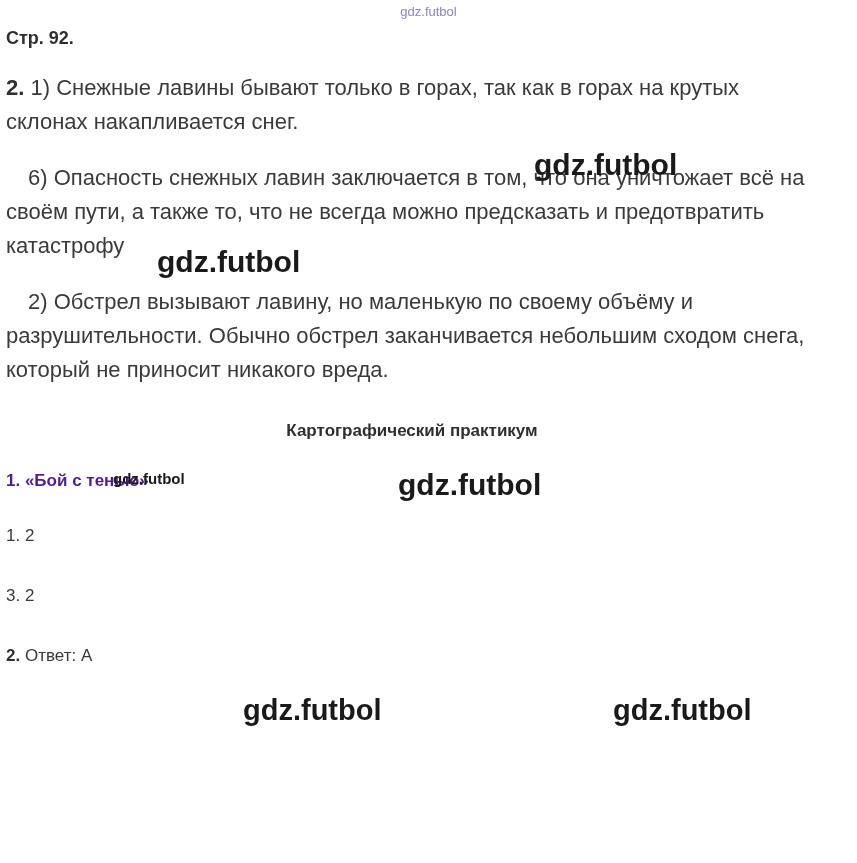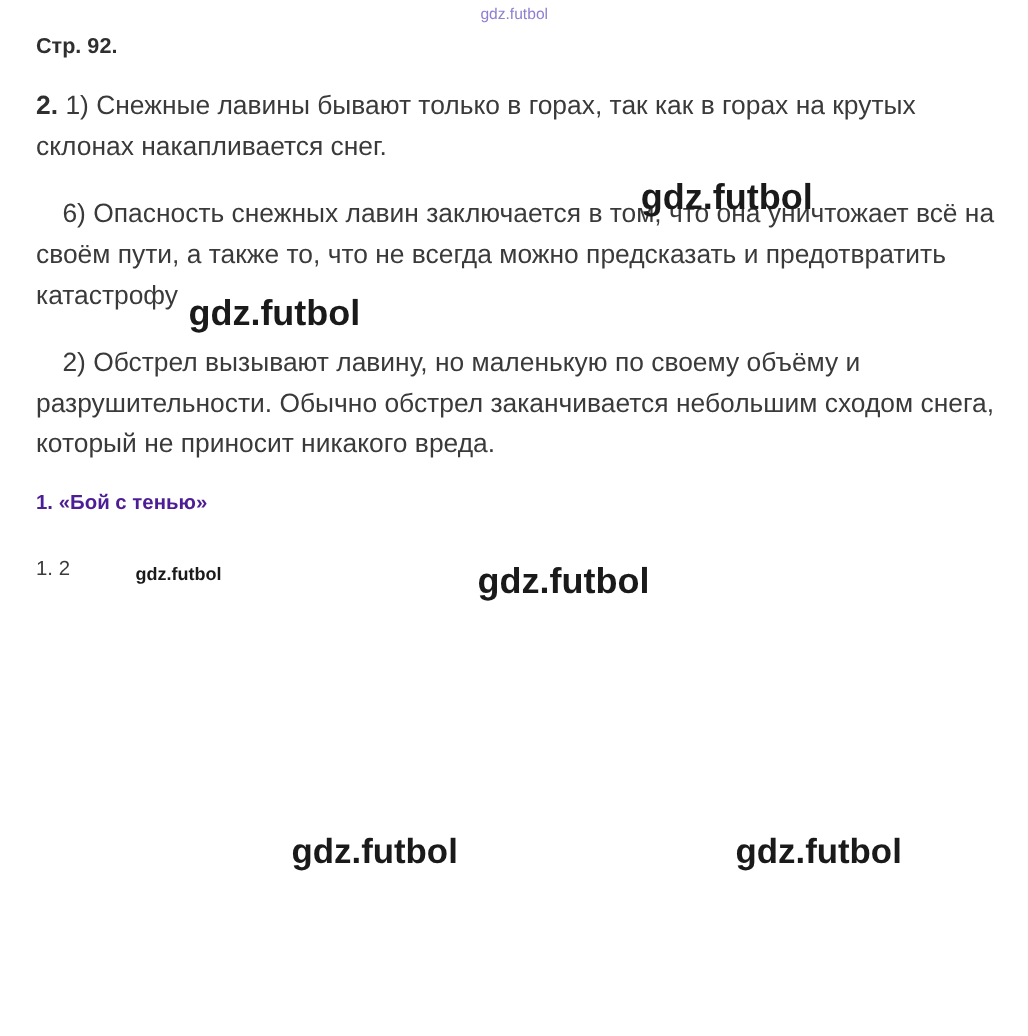--- a/index.html
+++ b/index.html
@@ -26,21 +26,21 @@
     left: 0;
     width: 857px;
     text-align: center;
     font-size: 13px;
     color: #8f7fd0;
     font-family: "Liberation Sans", sans-serif;
   }
   .content {
     position: absolute;
     top: 28px;
-    left: 30px;
+    left: 6px;
     width: 812px;
   }
   .page-head {
     font-size: 18px;
     font-weight: bold;
     color: #2f2f2f;
     margin: 0 0 22px 0;
   }
   .para {
     font-size: 22px;
@@ -112,30 +112,39 @@
 
     <p class="para indent">
       <span>6) Опасность снежных лавин заключается в том, что она уничтожает всё на своём пути, а также то, что не всегда можно предсказать и предотвратить катастрофу</span>
     </p>
 
 
     <p class="para indent">
       <span>2) Обстрел вызывают лавину, но маленькую по своему объёму и разрушительности. Обычно обстрел заканчивается небольшим сходом снега, который не приносит никакого вреда.</span>
     </p>
 
+    <div class="center-head">Картографический практикум</div>
 
     <div class="sub-head">1. «Бой с тенью»</div>
 
     <div class="answer-line">
       <span>1.</span>
       <span>2</span>
     </div>
 
 
+    <div class="answer-line">
+      <span>3.</span>
+      <span>2</span>
+    </div>
 
+    <div class="answer-line">
+      <span class="lead">2.</span>
+      <span>Ответ: А</span>
+    </div>
 
   </div>
 
   <div class="wm wm-1">gdz.futbol</div>
   <div class="wm wm-2">gdz.futbol</div>
   <div class="wm wm-3">gdz.futbol</div>
   <div class="wm wm-4">gdz.futbol</div>
   <div class="wm wm-5">gdz.futbol</div>
   <div class="wm wm-6">gdz.futbol</div>
 

